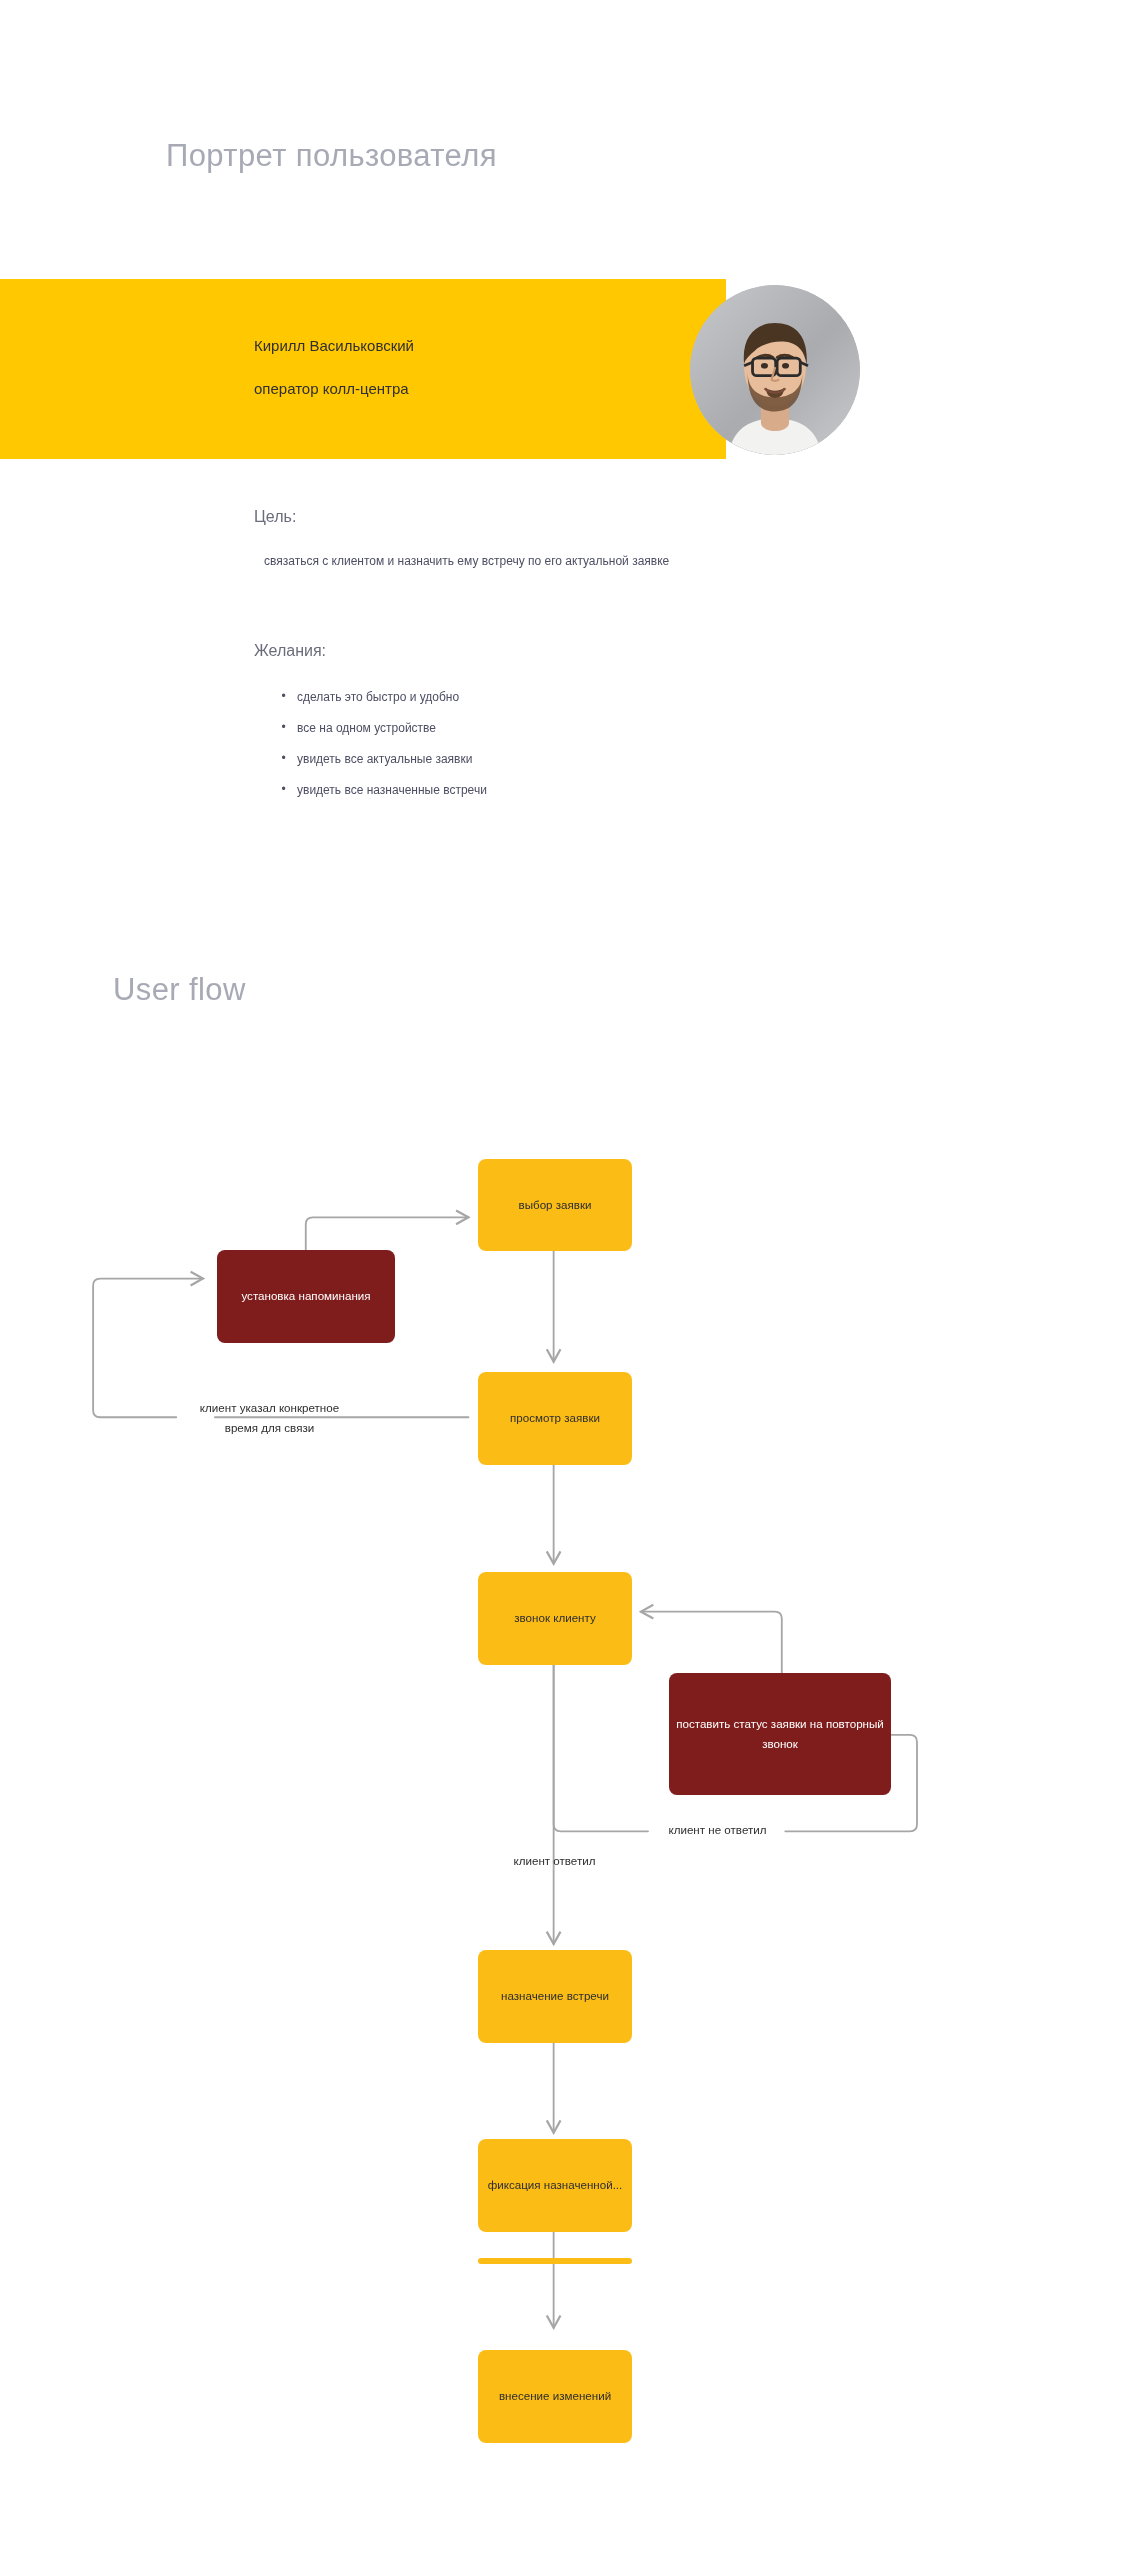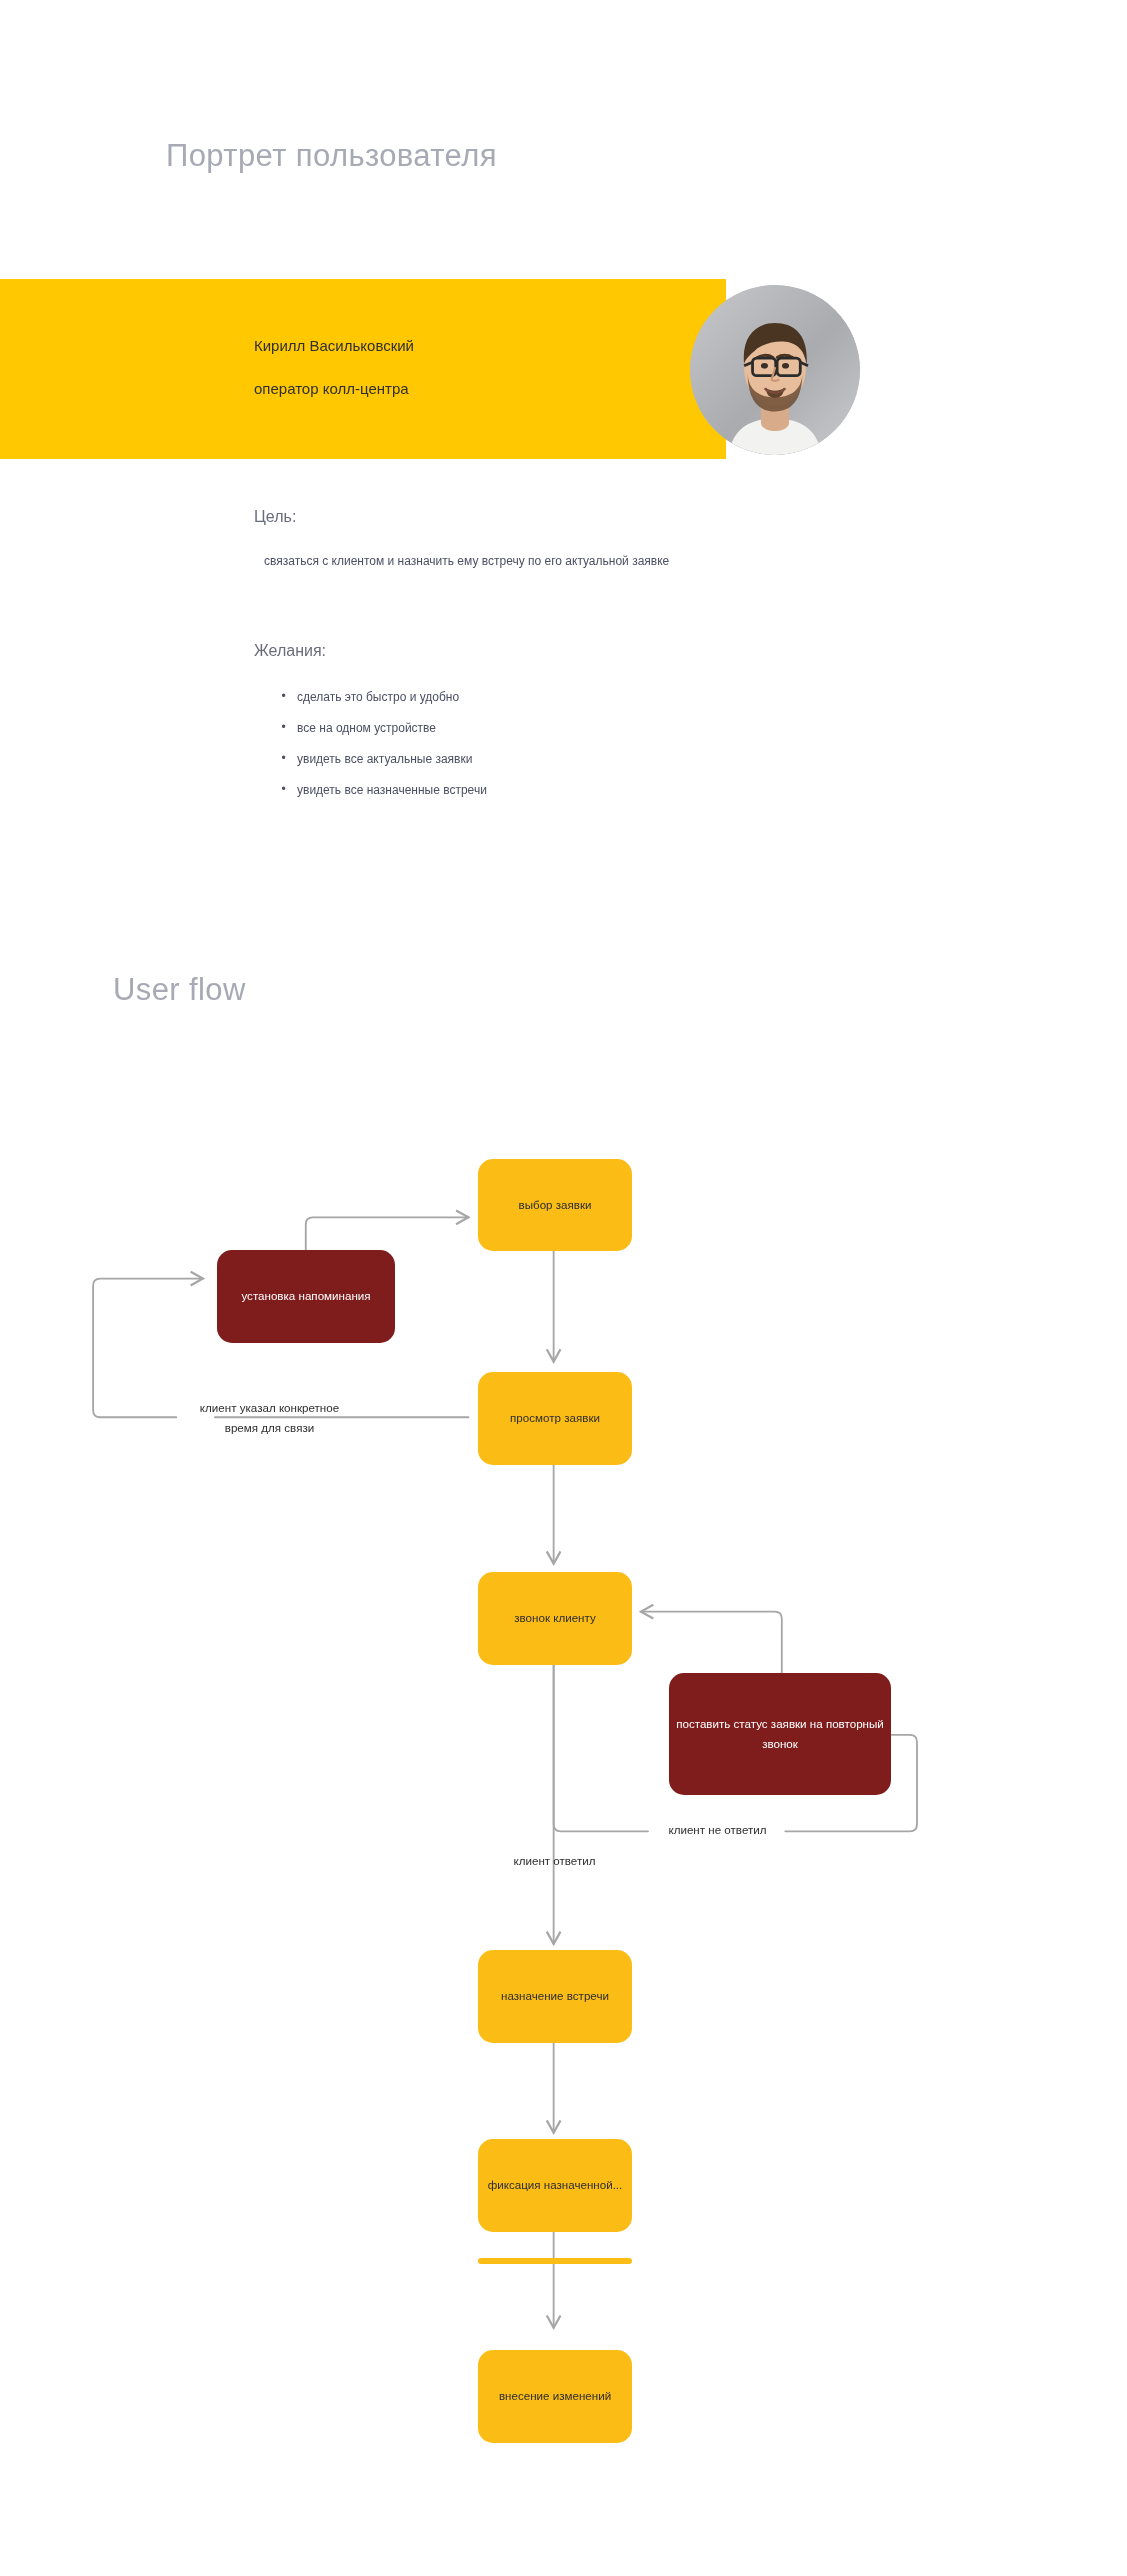--- a/index.html
+++ b/index.html
@@ -129,21 +129,21 @@
   }
   #flow-edges {
     position: absolute;
     left: 0;
     top: 0;
     width: 1127px;
     height: 1352px;
   }
   .flow-node {
     position: absolute;
-    border-radius: 15px;
+    border-radius: 8px;
     display: flex;
     align-items: center;
     justify-content: center;
     text-align: center;
     font-size: 11.6px;
     line-height: 20.4px;
     box-sizing: border-box;
     padding: 2.8px 7px;
   }
   .flow-node.yellow {

